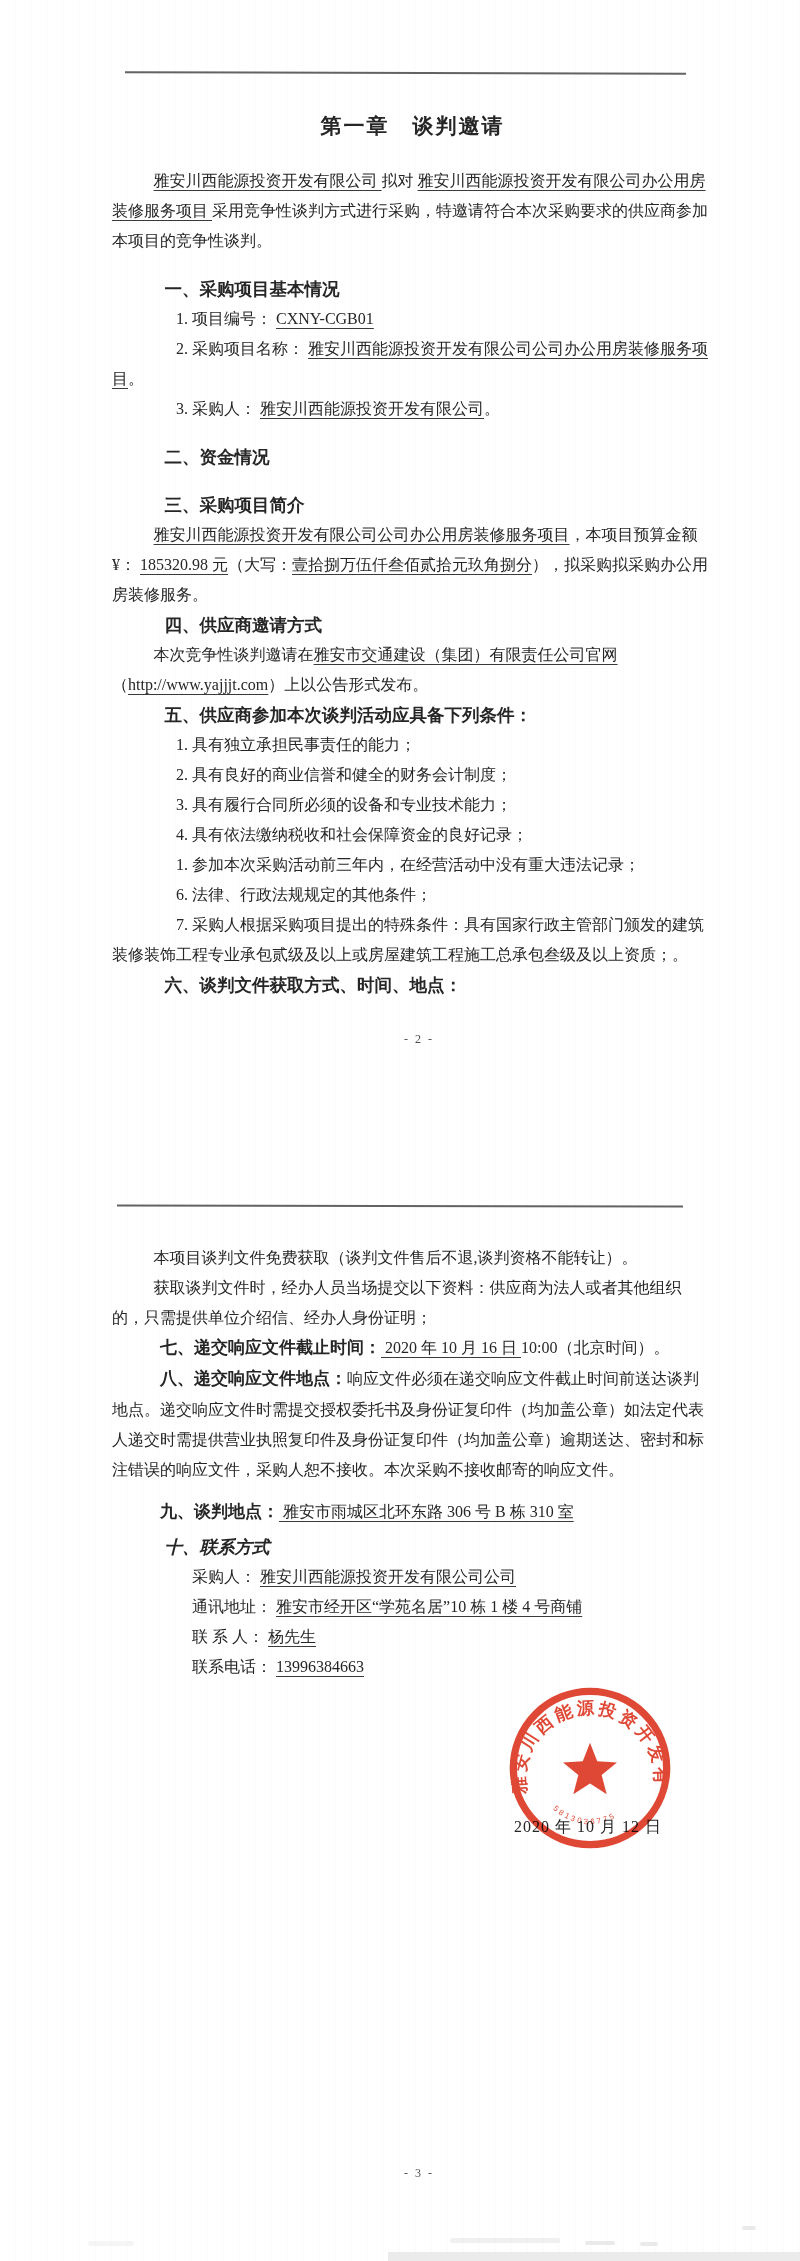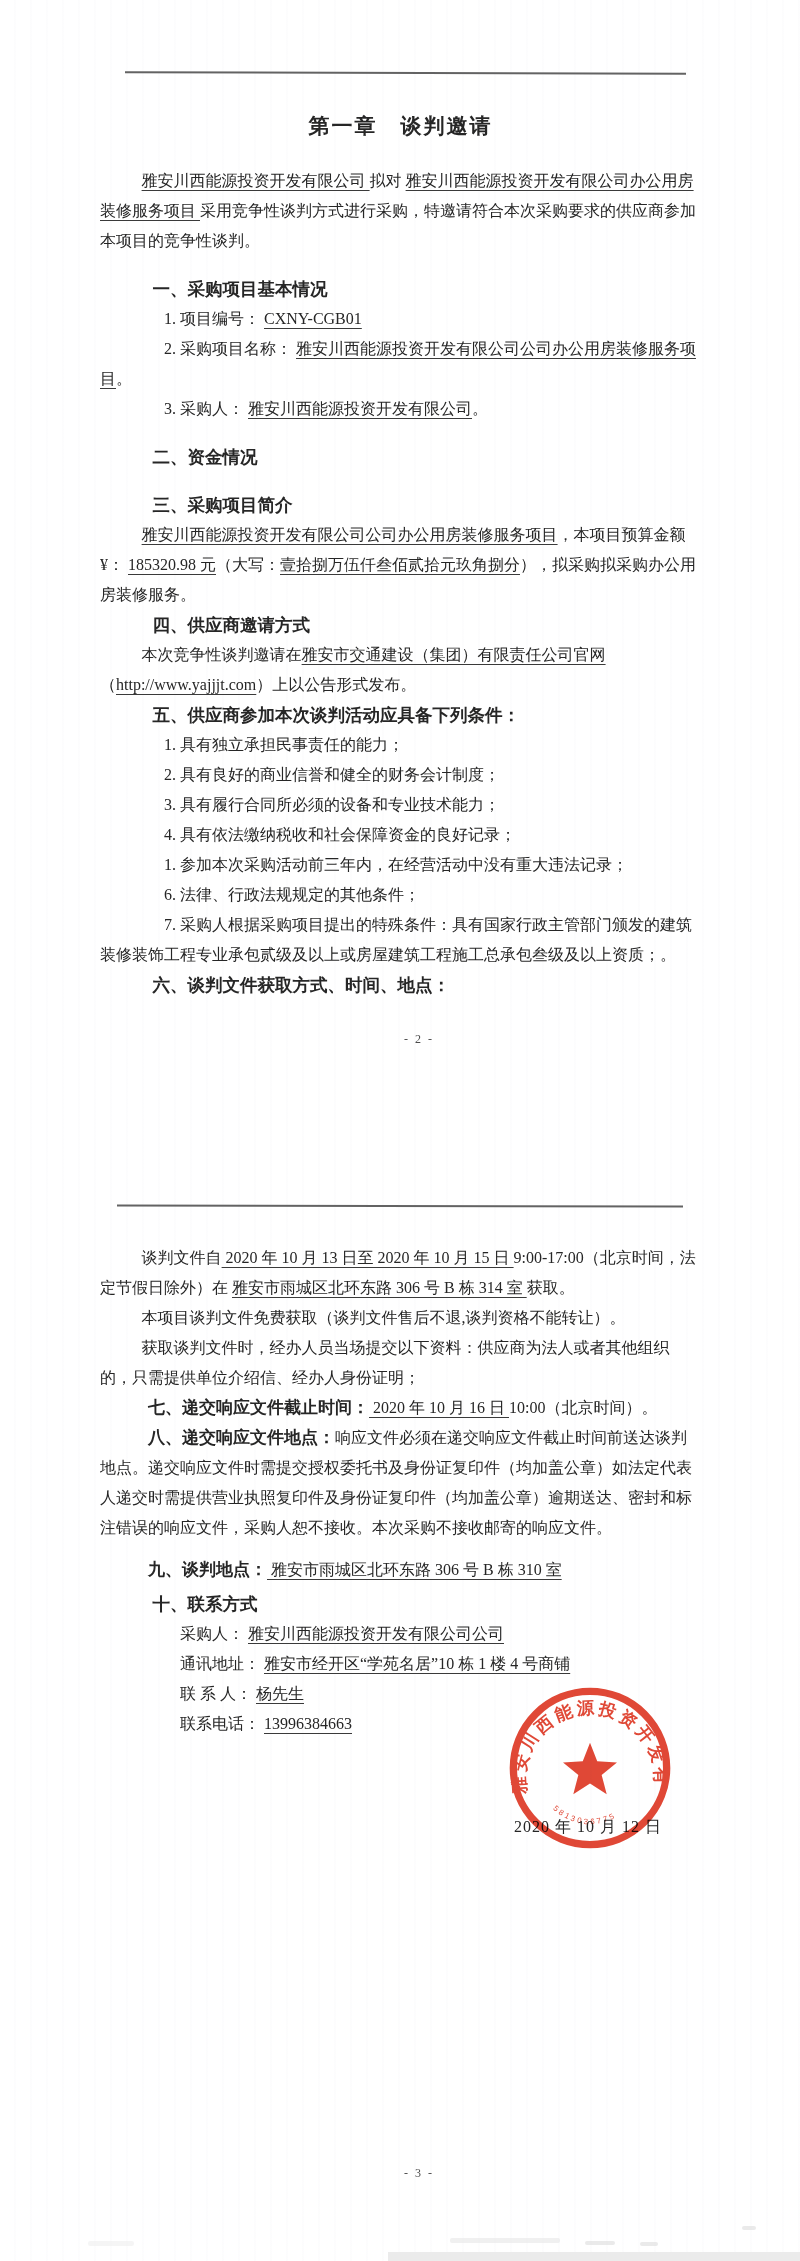--- a/index.html
+++ b/index.html
@@ -10,34 +10,34 @@
   }
   
   body::before{
     content:"";position:absolute;inset:0;pointer-events:none;
     background:repeating-linear-gradient(90deg,#ffffff 0 14px,#fbfbfc 14px 16px);
     opacity:.6;
   }
   .rule{position:absolute;height:2px;background:#636363;}
   #rule-p1{left:125px;top:72px;width:561px;transform:rotate(.15deg);}
   #rule-p2{left:117px;top:1205px;width:566px;transform:rotate(.1deg);}
-  .flow{position:absolute;left:100px;width:601px;font-size:16px;line-height:30px;}
+  .flow{position:absolute;left:112px;width:601px;font-size:16px;line-height:30px;}
   #flow-p1{top:112px;}
   #flow-p2{top:1243px;}
   p{margin:0;}
   .title{text-align:center;font-size:21px;line-height:28px;margin-bottom:26px;
     font-weight:bold;font-family:"Liberation Sans","DejaVu Sans",sans-serif;letter-spacing:2px;}
   .h{font-weight:bold;font-family:"Liberation Sans","DejaVu Sans",sans-serif;font-size:17.5px;}
-  .b{font-weight:bold;font-family:Liberation Sans, sans-serif;font-size:17px;}
+  .b{font-weight:bold;font-family:Liberation Mono, monospace;font-size:17px;}
   .u{text-decoration:underline;text-underline-offset:4px;text-decoration-thickness:1px;text-decoration-color:#3a3a3a;}
   .indent2{text-indent:2.6em;}
   .indent3{text-indent:3em;}
   .indent4{text-indent:4em;}
   .indent5{text-indent:5em;}
-  .mt2{margin-top:18px;}.mt4{margin-top:4px;}.mt6{margin-top:0;}.mt8{margin-top:12px;}
+  .mt2{margin-top:18px;}.mt4{margin-top:4px;font-style:italic;}.mt6{margin-top:0;}.mt8{margin-top:12px;}
   .pagenum{position:absolute;left:19px;width:800px;text-align:center;
     font-size:12px;color:#4b4b4b;letter-spacing:2px;
     font-family:"Liberation Serif","DejaVu Serif",serif;}
   #pagenum-2{top:1032px;}
   #pagenum-3{top:2166px;}
   #sign-date{position:absolute;left:514px;top:1817px;font-size:16px;z-index:0;letter-spacing:1px;}
   #seal{position:absolute;left:506px;top:1684px;width:168px;height:168px;z-index:1;
     opacity:.9;mix-blend-mode:multiply;}
   .smudge{position:absolute;background:#d9d9d9;border-radius:2px;opacity:.55;}
   #smudge-a{left:450px;top:2238px;width:110px;height:5px;background:#e3e3e3;}
@@ -80,21 +80,20 @@
   <p class="indent4">7. 采购人根据采购项目提出的特殊条件：具有国家行政主管部门颁发的建筑装修装饰工程专业承包贰级及以上或房屋建筑工程施工总承包叁级及以上资质；。</p>
 
   <p class="h indent3 mt6">六、谈判文件获取方式、时间、地点：</p>
 </div>
 
 <div class="pagenum" id="pagenum-2">- 2 -</div>
 
 <div class="rule" id="rule-p2"></div>
 
 <div class="flow" id="flow-p2">
-  <p class="indent2"><span>谈判文件自</span><span class="u"> 2020 年 10 月 13 日至 2020 年 10 月 15 日 </span><span>9:00-17:00（北京时间，法定节假日除外）在 </span><span class="u">雅安市雨城区北环东路 306 号 B 栋 314 室 </span><span>获取。</span></p>
   <p class="indent2">本项目谈判文件免费获取（谈判文件售后不退,谈判资格不能转让）。</p>
   <p class="indent2">获取谈判文件时，经办人员当场提交以下资料：供应商为法人或者其他组织的，只需提供单位介绍信、经办人身份证明；</p>
 
   <p class="indent3 mt6"><span class="b">七、递交响应文件截止时间：</span><span class="u"> 2020 年 10 月 16 日 </span><span>10:00（北京时间）。</span></p>
   <p class="indent3 mt6"><span class="b">八、递交响应文件地点：</span><span>响应文件必须在递交响应文件截止时间前送达谈判地点。递交响应文件时需提交授权委托书及身份证复印件（均加盖公章）如法定代表人递交时需提供营业执照复印件及身份证复印件（均加盖公章）逾期送达、密封和标注错误的响应文件，采购人恕不接收。本次采购不接收邮寄的响应文件。</span></p>
   <p class="indent3 mt8"><span class="b">九、谈判地点：</span><span class="u"> 雅安市雨城区北环东路 306 号 B 栋 310 室 </span></p>
 
   <p class="h indent3 mt4">十、联系方式</p>
   <p class="indent5"><span>采购人： </span><span class="u"> 雅安川西能源投资开发有限公司公司 </span></p>
   <p class="indent5"><span>通讯地址： </span><span class="u"> 雅安市经开区“学苑名居”10 栋 1 楼 4 号商铺 </span></p>

